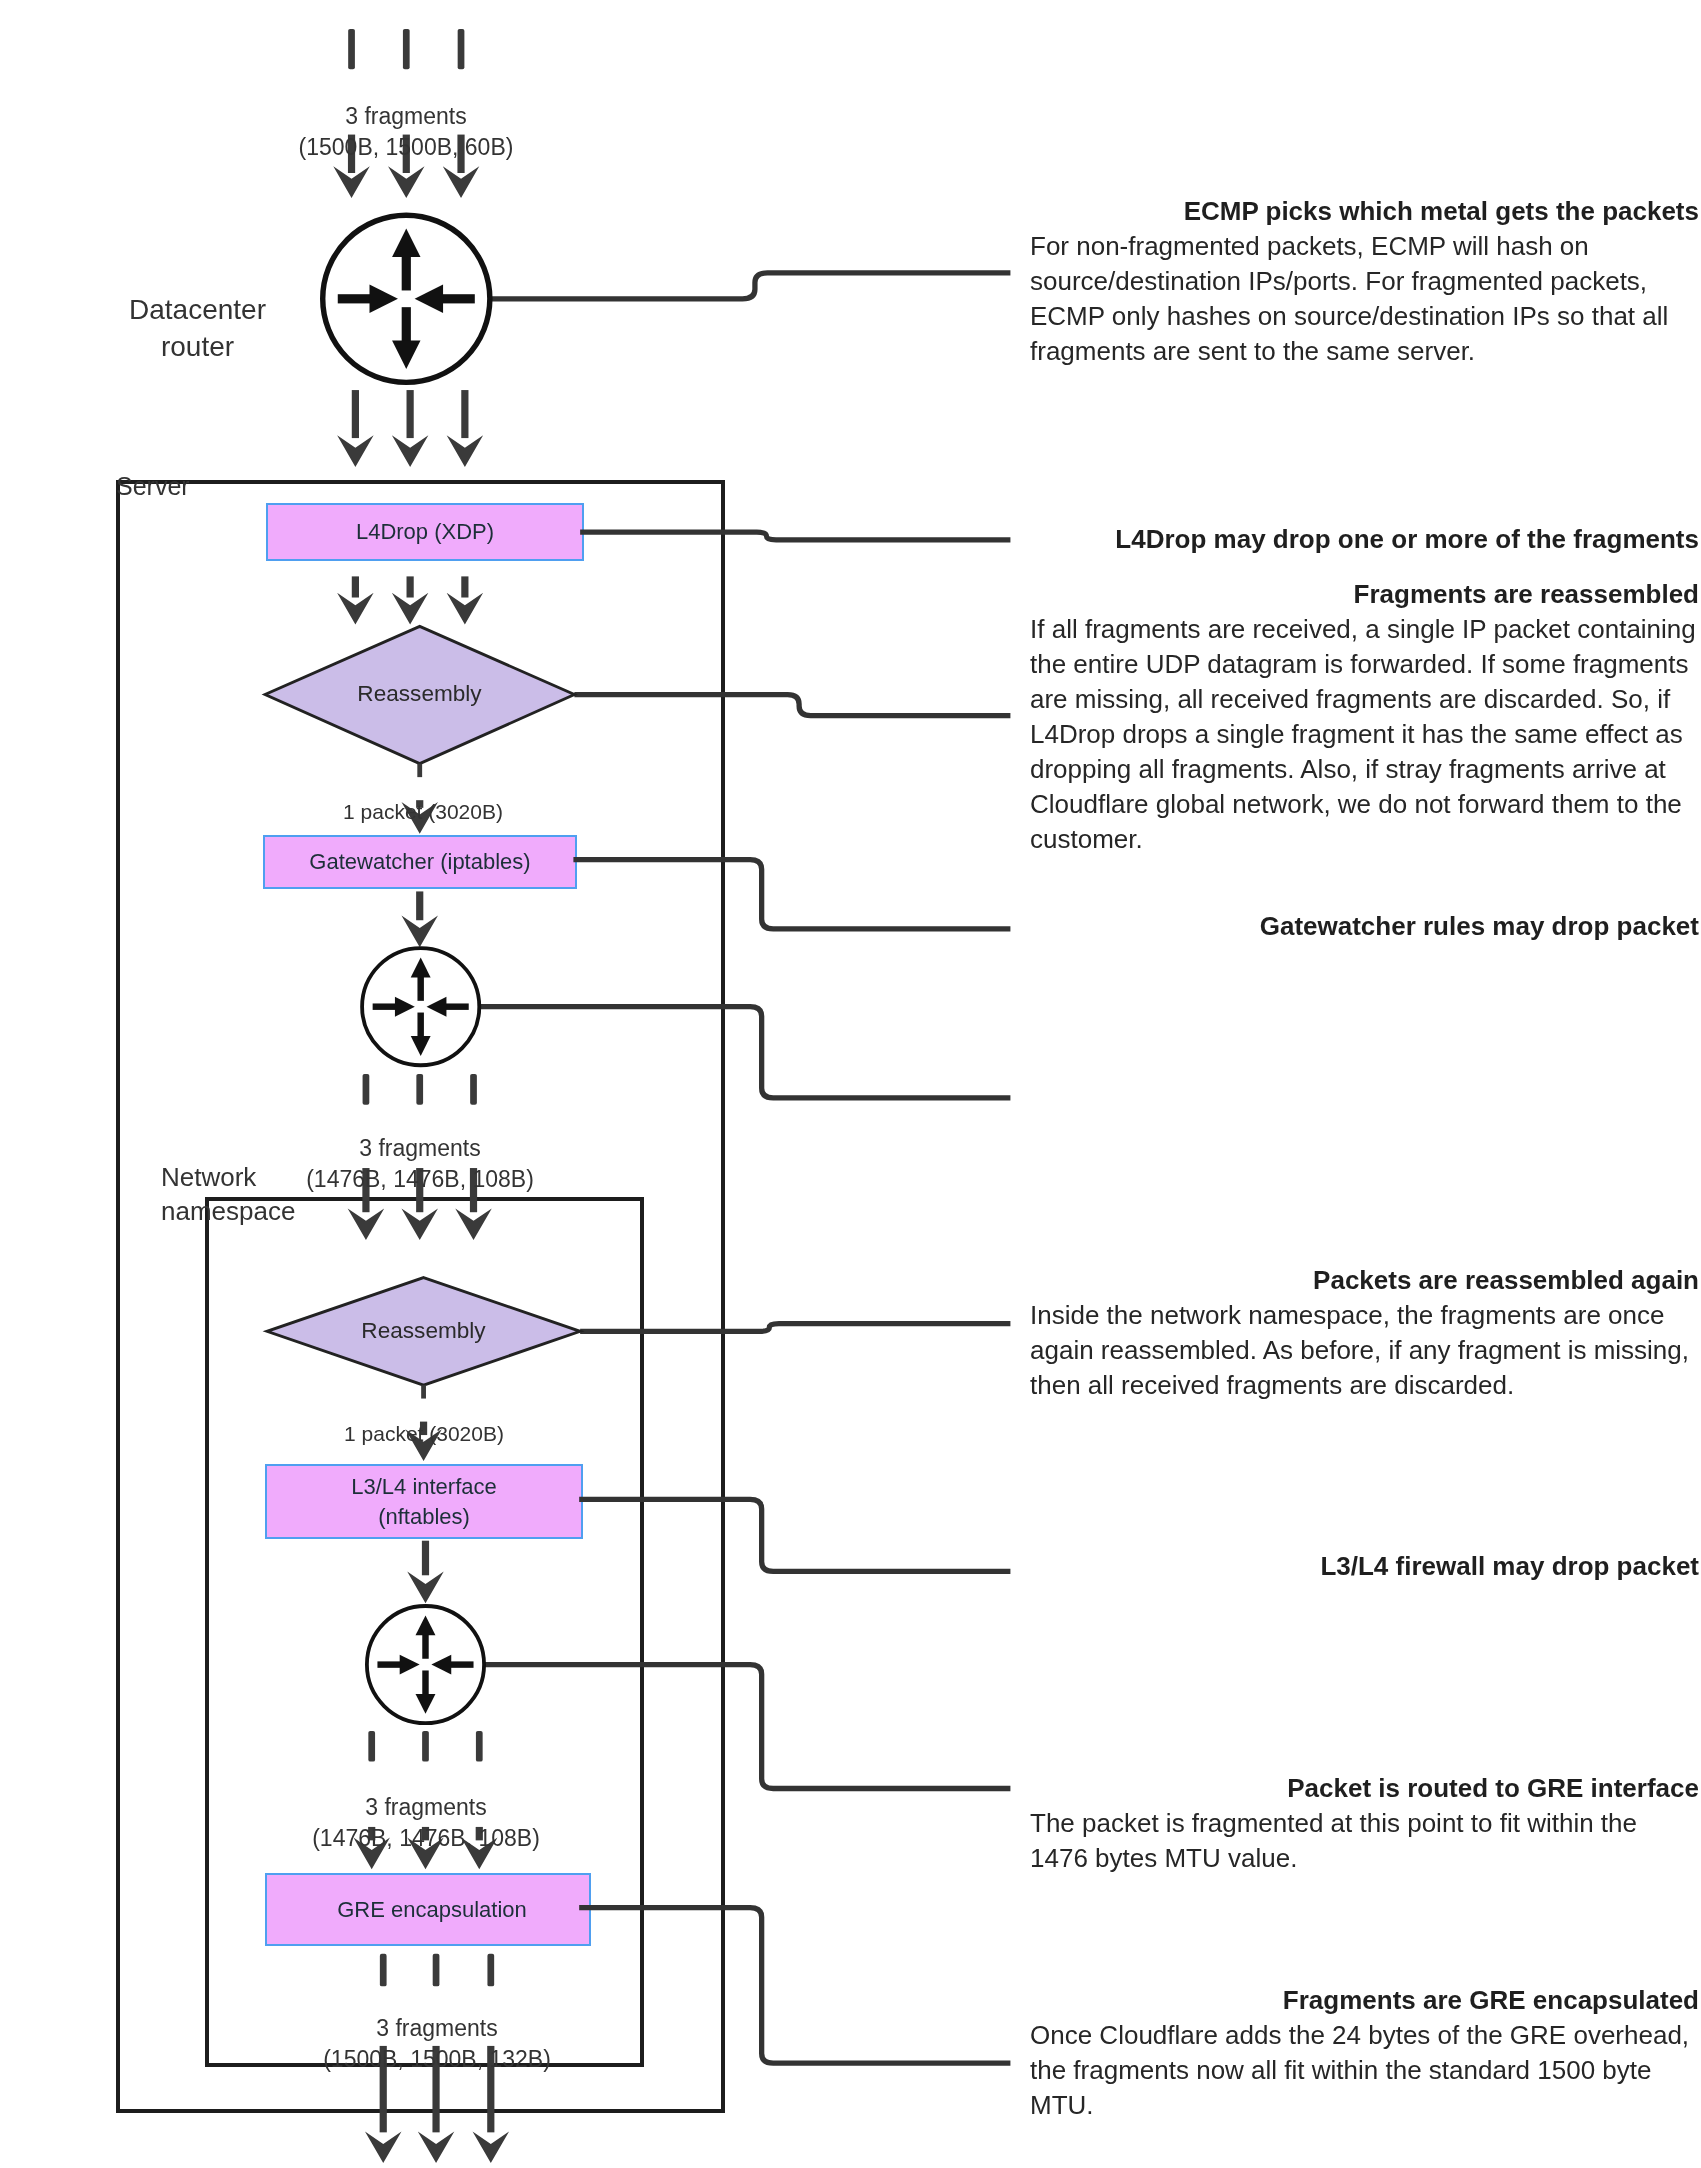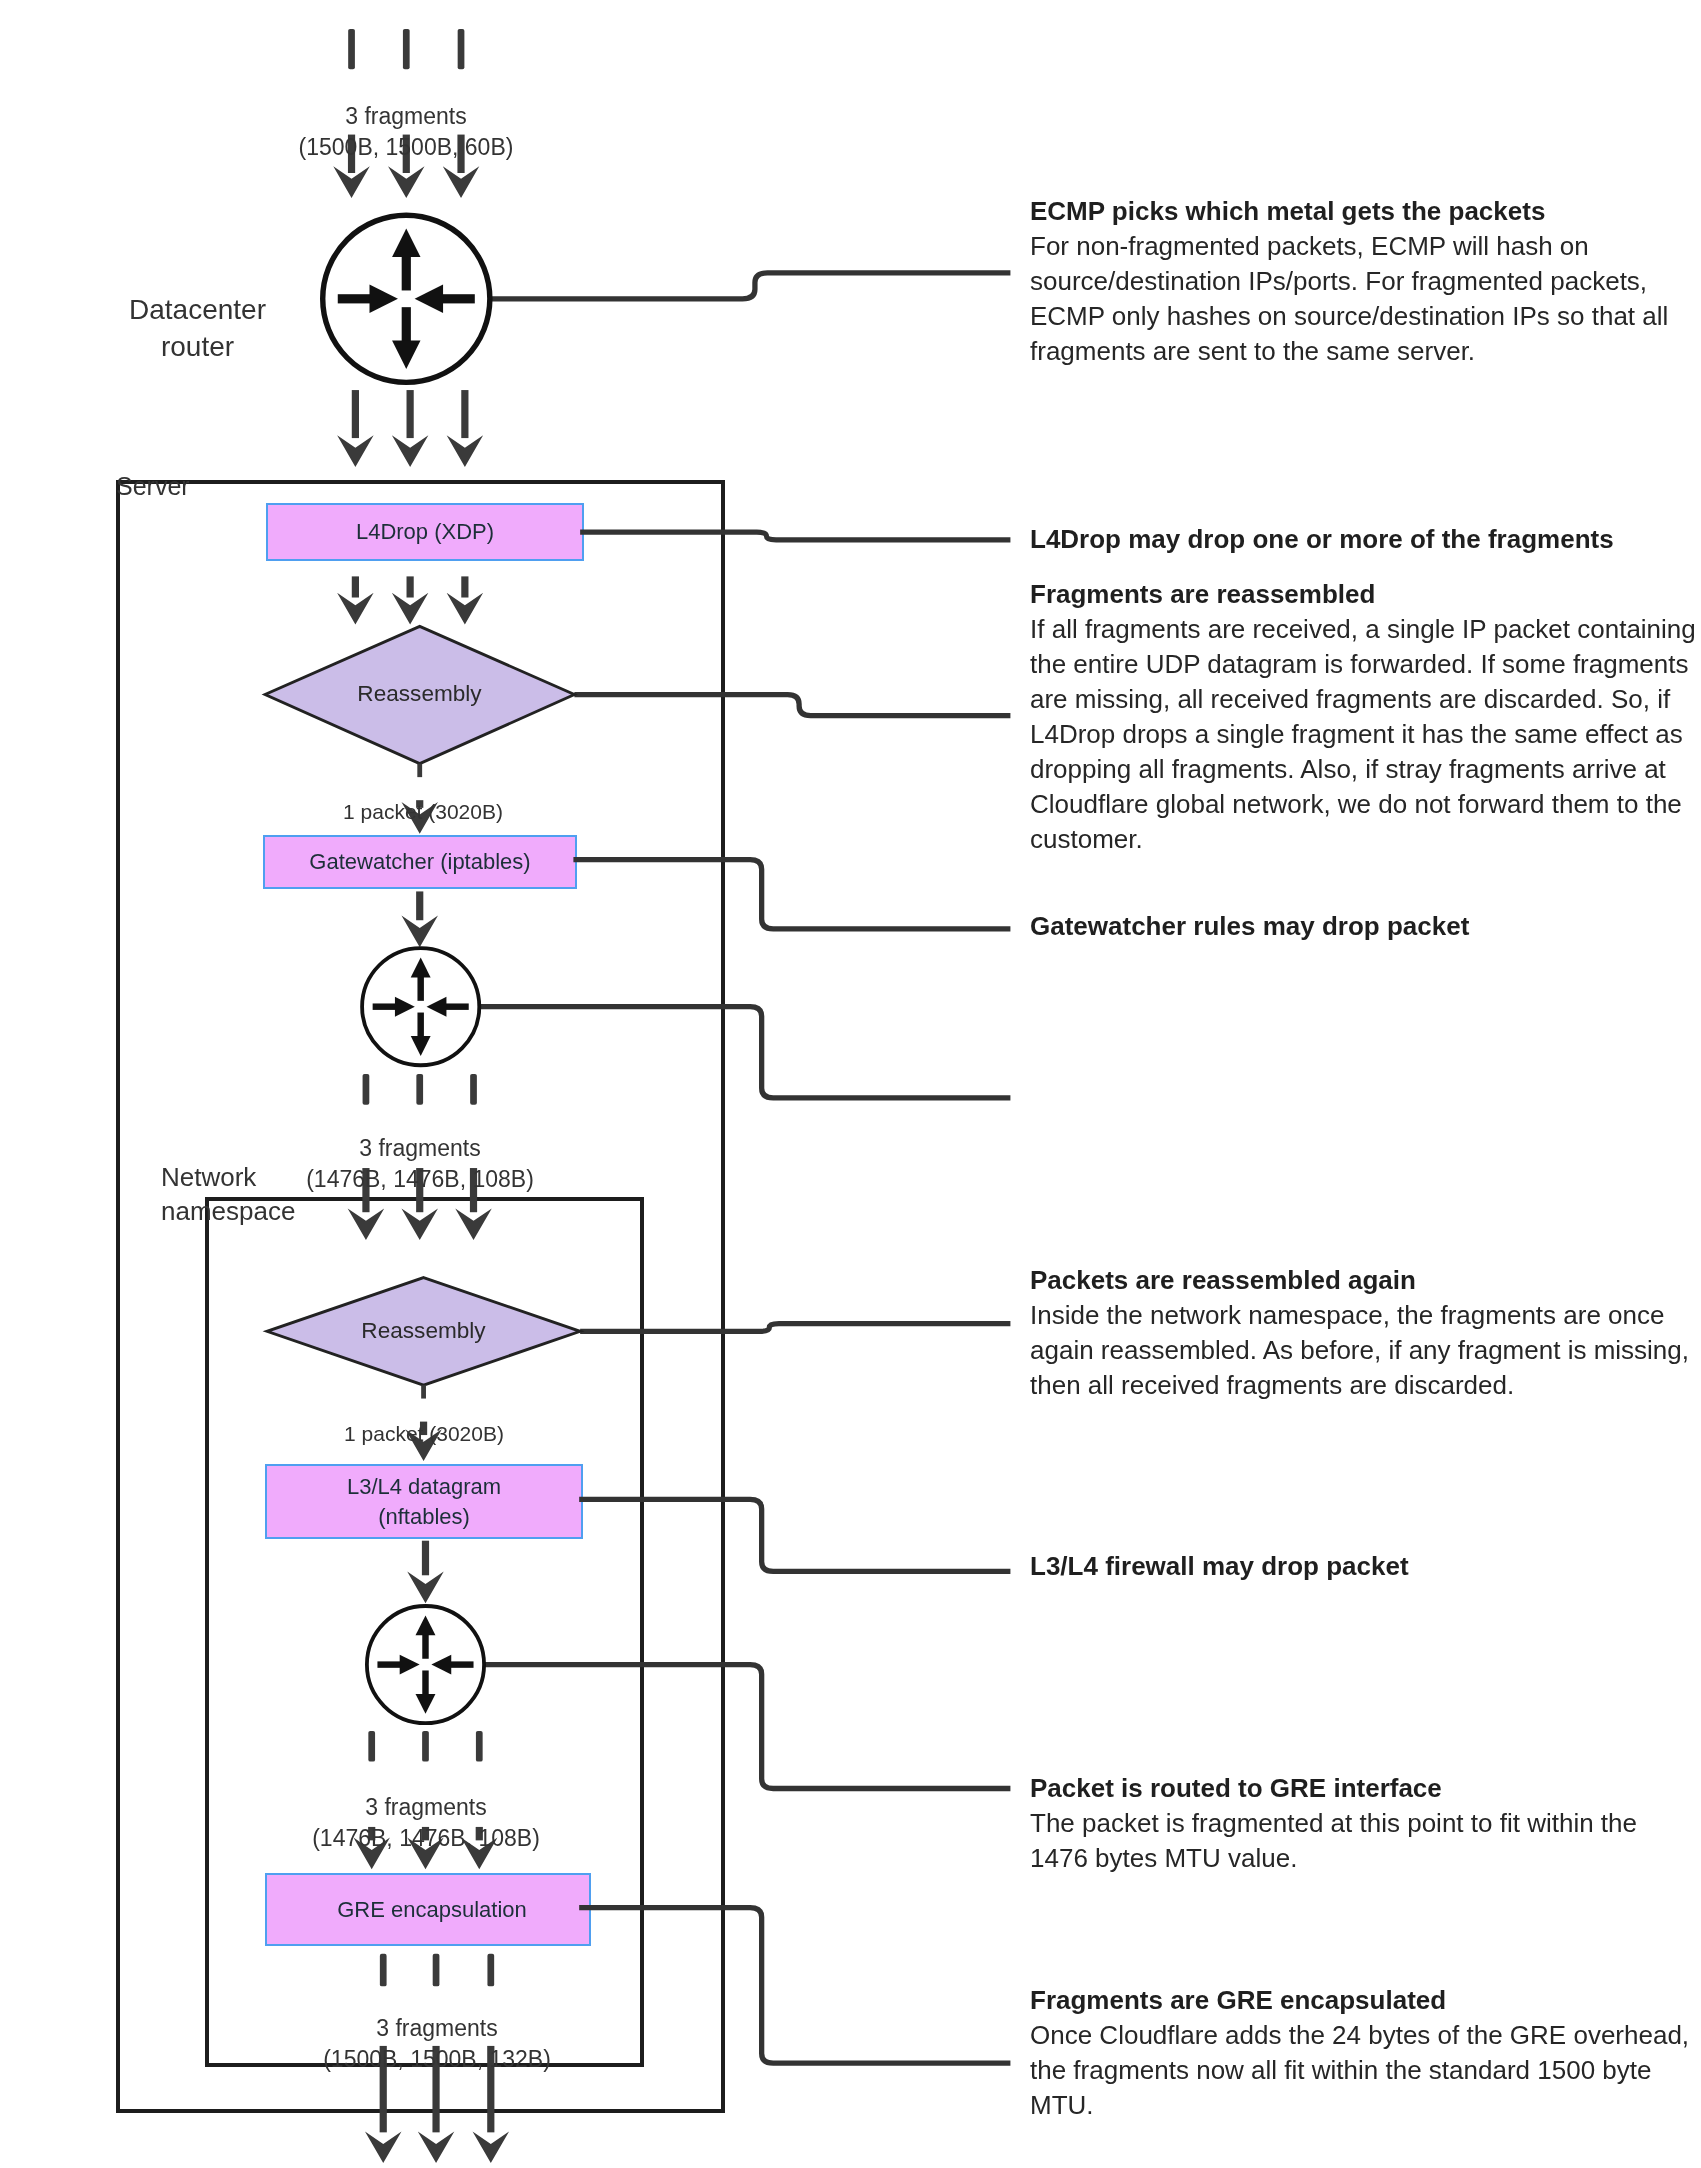--- a/index.html
+++ b/index.html
@@ -20,39 +20,39 @@
     font-size:22px;color:#1c2f38;text-align:center;line-height:30px;z-index:2;
   }
   
   .dlabel{position:absolute;color:#333;text-align:center;white-space:nowrap;margin-top:28px;}
   .dlabel.small{font-size:23px;line-height:31px;}
   .dlabel.packet{font-size:21px;line-height:33px;}
   .dlabel.left{text-align:left;white-space:normal;}
   .diamond-label{position:absolute;font-size:22.6px;color:#2b2b2b;text-align:center;}
   
   .note{position:absolute;left:1030px;width:669px;font-size:26px;line-height:35px;color:#262626;}
-  .note-title{font-weight:700;color:#1f1f1f;}
+  .note-title{font-weight:700;color:#1f1f1f;text-align:right;}
 </style>
 </head>
 <body>
 
 <div id="canvas">
 
   <div class="boxlayer">
     <div class="outline-box" style="left:116px;top:480px;width:601px;height:1625px;"></div>
     <div class="outline-box" style="left:205px;top:1197px;width:431px;height:862px;"></div>
 
     <div class="process-box" style="left:266px;top:503px;width:314px;height:54px;">
       <span>L4Drop (XDP)</span>
     </div>
     <div class="process-box" style="left:263px;top:835px;width:310px;height:50px;">
       <span>Gatewatcher (iptables)</span>
     </div>
     <div class="process-box" style="left:265px;top:1464px;width:314px;height:71px;">
-      <span>L3/L4 datagram</span>
+      <span>L3/L4 interface</span>
       <span>(nftables)</span>
     </div>
     <div class="process-box" style="left:265px;top:1873px;width:314px;height:69px;padding-left:8px;">
       <span>GRE encapsulation</span>
     </div>
   </div>
 
   <svg id="shapes" width="1701" height="2168" viewBox="0 0 1771 2257">
     <defs>
 

